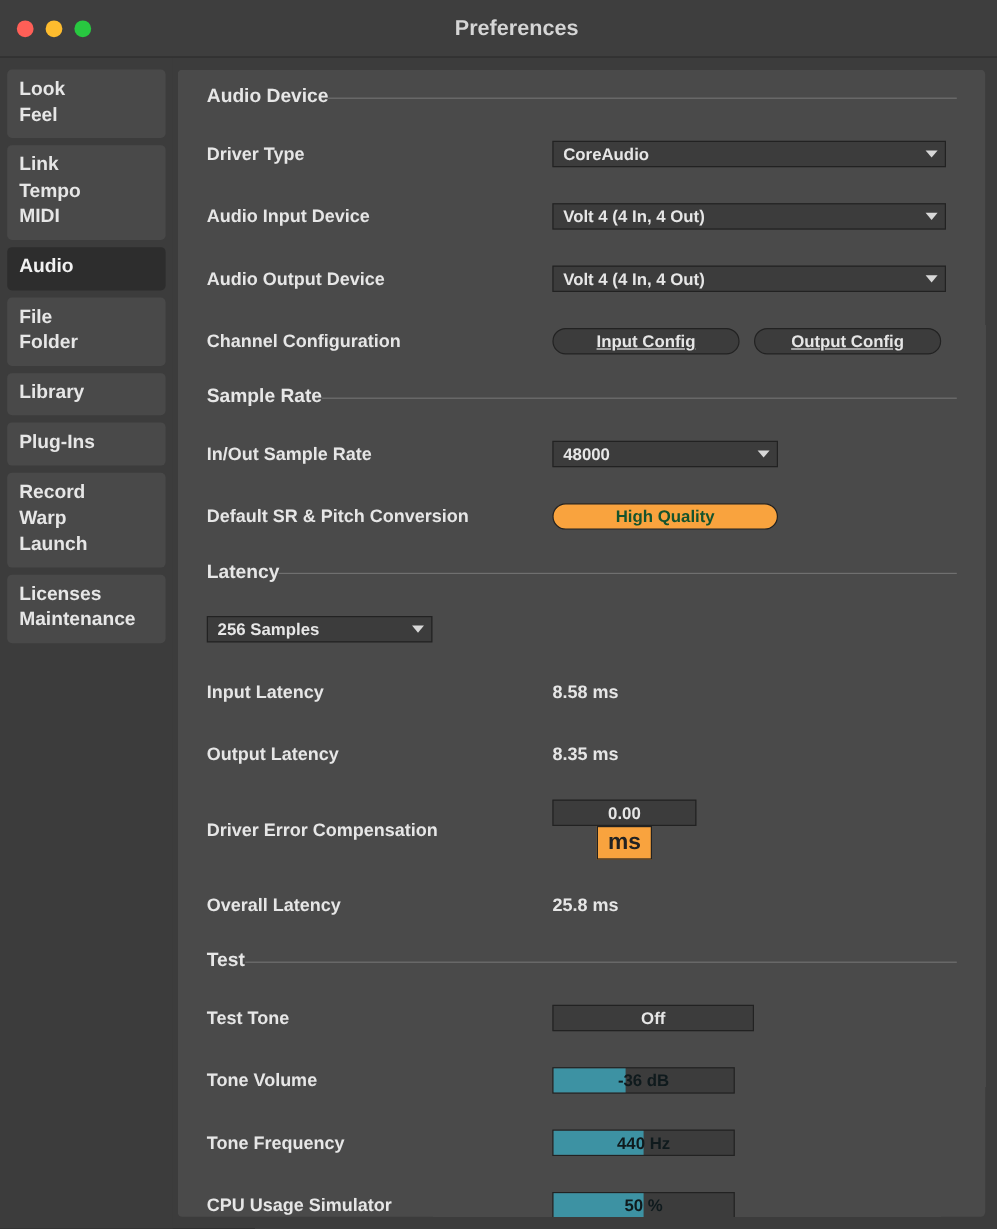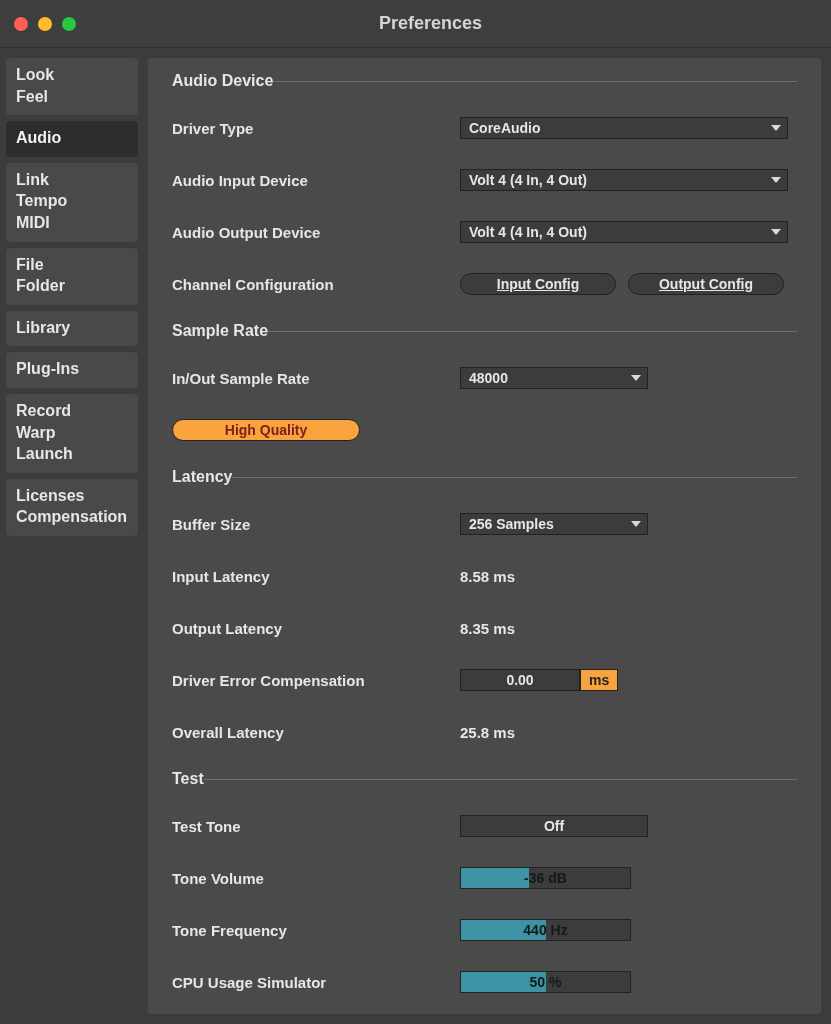--- a/index.html
+++ b/index.html
@@ -127,60 +127,60 @@
     border: 1px solid #222;
     border-radius: 18px;
     padding: 2px 18px;
     min-width: 156px;
     text-align: center;
     cursor: pointer;
     text-decoration: underline;
   }
   .pill-orange {
     background: #f9a33e;
-    color: #7f1d1d;
+    color: #14532d;
     font-weight: 700;
     font-size: 14px;
     border: 1px solid #222;
     border-radius: 18px;
     padding: 2px 18px;
     min-width: 188px;
     text-align: center;
     cursor: pointer;
   }
-  .numbox-group { display: flex; align-items: center; }
+  .numbox-group { display: flex; align-items: center; flex-direction: column; }
   .numbox {
     width: 120px; background: #3c3c3c;
     color: #e6e6e6; text-align: center;
     font-weight: 700; font-size: 14px;
     border: 1px solid #222;
     padding: 2px 0;
     cursor: ns-resize;
   }
   .unit-orange {
     background: #f9a33e; color: #222;
-    font-weight: 700; font-size: 14px;
+    font-weight: 700; font-size: 19px;
     border: 1px solid #222;
     padding: 2px 8px;
     cursor: pointer;
   }
   .valtext {
     color: #e6e6e6; font-weight: 700; font-size: 15px;
   }
   .btnbox {
-    width: 188px; background: #3c3c3c;
+    width: 168px; background: #3c3c3c;
     color: #e6e6e6; text-align: center;
     font-weight: 700; font-size: 14px;
     border: 1px solid #222;
     padding: 2px 0;
     cursor: pointer;
   }
   .slider {
     position: relative;
-    width: 171px; height: 22px;
+    width: 152px; height: 22px;
     background: #3c3c3c;
     border: 1px solid #222;
     cursor: ew-resize;
   }
   .slider .fill {
     position: absolute; left:0; top:0; bottom:0;
     background: #3d92a3;
   }
   .slider .sl-label {
     position: absolute; left:0; right:0; top:0; bottom:0;
@@ -200,46 +200,46 @@
     </div>
     <div class="title">Preferences</div>
   </div>
 
   <div class="body">
     <div class="sidebar" id="sidebar">
         <div class="side-group">
           <div class="side-line">Look</div>
           <div class="side-line">Feel</div>
         </div>
-        <div class="side-group active">
-          <div class="side-line">Audio</div>
-        </div>
         <div class="side-group">
           <div class="side-line">Link</div>
           <div class="side-line">Tempo</div>
           <div class="side-line">MIDI</div>
         </div>
+        <div class="side-group active">
+          <div class="side-line">Audio</div>
+        </div>
         <div class="side-group">
           <div class="side-line">File</div>
           <div class="side-line">Folder</div>
         </div>
         <div class="side-group">
           <div class="side-line">Library</div>
         </div>
         <div class="side-group">
           <div class="side-line">Plug-Ins</div>
         </div>
         <div class="side-group">
           <div class="side-line">Record</div>
           <div class="side-line">Warp</div>
           <div class="side-line">Launch</div>
         </div>
         <div class="side-group">
           <div class="side-line">Licenses</div>
-          <div class="side-line">Compensation</div>
+          <div class="side-line">Maintenance</div>
         </div>
       </div>
 
     <div class="main">
 
       <div class="section-title">
         <span>Audio Device</span>
         <div class="rule"></div>
       </div>
       <div class="row">
@@ -284,31 +284,31 @@
       <div class="row">
         <div class="label">In/Out Sample Rate</div>
         <div class="ctrl">
           <div class="dropdown med">
             <span>48000</span>
             <div class="arrow"></div>
           </div>
         </div>
       </div>
       <div class="row">
+        <div class="label">Default SR &amp; Pitch Conversion</div>
         <div class="ctrl">
           <div class="pill-orange">High Quality</div>
         </div>
       </div>
 
       <div class="section-title">
         <span>Latency</span>
         <div class="rule"></div>
       </div>
       <div class="row">
-        <div class="label">Buffer Size</div>
         <div class="ctrl">
           <div class="dropdown med">
             <span>256 Samples</span>
             <div class="arrow"></div>
           </div>
         </div>
       </div>
       <div class="row">
         <div class="label">Input Latency</div>
         <div class="ctrl">

